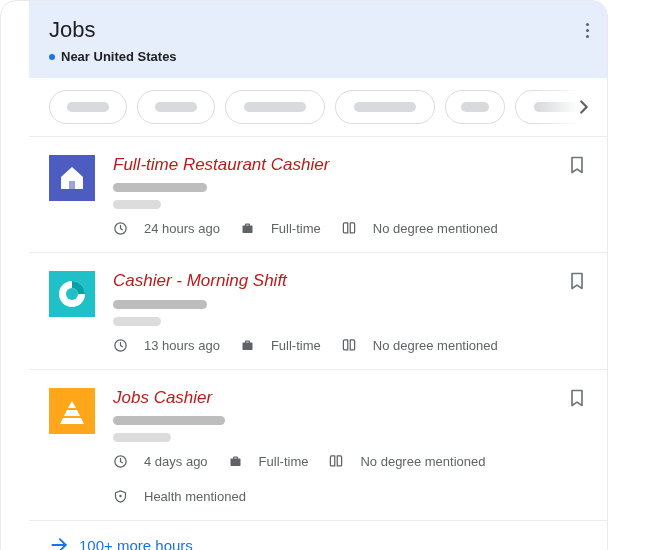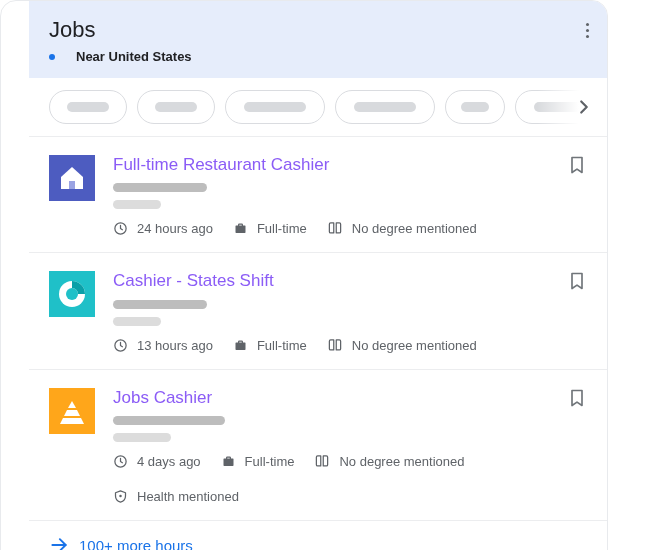--- a/index.html
+++ b/index.html
@@ -26,21 +26,21 @@
   }
   .header-title {
     font-size: 22px;
     color: #202124;
     font-weight: 400;
     margin: 0 0 6px 0;
   }
   .header-sub {
     display: flex;
     align-items: center;
-    gap: 21px;
+    gap: 6px;
     font-size: 13px;
     font-weight: 600;
     color: #202124;
   }
   .blue-dot {
     width: 6px;
     height: 6px;
     border-radius: 50%;
     background: #1a73e8;
     display: inline-block;
@@ -119,44 +119,45 @@
     display: flex;
     align-items: center;
     justify-content: center;
   }
   .job-main {
     flex: 1;
     min-width: 0;
   }
   .job-title {
     font-size: 17px;
-    color: #8b5cf6;
+    color: #b91c1c;
     margin: 0 0 8px 0;
     line-height: 1.2;
+    font-style: italic;
   }
   .skel-line {
     height: 9px;
     border-radius: 5px;
     background: #bdbdbd;
     margin-bottom: 8px;
   }
   .skel-line.light { background: #dcdcdc; }
   .meta-row {
     display: flex;
     align-items: center;
     gap: 20px;
     margin-top: 12px;
     font-size: 13px;
     color: #5f6368;
     flex-wrap: wrap;
   }
   .meta-item {
     display: flex;
     align-items: center;
-    gap: 9px;
+    gap: 16px;
   }
   .meta-item svg { flex-shrink: 0; }
   .bookmark-btn {
     position: absolute;
     right: 20px;
     top: 18px;
     color: #70757a;
     cursor: pointer;
   }
   .footer-link {
@@ -265,21 +266,21 @@
       <div class="job-row">
         <div class="job-logo">
           <svg width="46" height="46" viewBox="0 0 46 46">
             <rect width="46" height="46" fill="#1fc0c8"></rect>
             <circle cx="23" cy="23" r="13" fill="#fff"></circle>
             <circle cx="23" cy="23" r="6" fill="#1fc0c8"></circle>
             <path d="M23 10 A13 13 0 0 1 36 23 L29 23 A6 6 0 0 0 23 17 Z" fill="#0aa0a8"></path>
           </svg>
         </div>
         <div class="job-main">
-          <div class="job-title">Cashier - States Shift</div>
+          <div class="job-title">Cashier - Morning Shift</div>
           <div class="skel-line" style="width: 94px;"></div>
           <div class="skel-line light" style="width: 48px;"></div>
           <div class="meta-row">
             <div class="meta-item">
               <span style="display: flex;">
                 <svg width="15" height="15" viewBox="0 0 24 24" fill="none" stroke="currentColor" stroke-width="2" stroke-linecap="round" stroke-linejoin="round">
                   <circle cx="12" cy="12" r="9"></circle>
                   <polyline points="12 7 12 12 15 14"></polyline>
                 </svg>
               </span>

